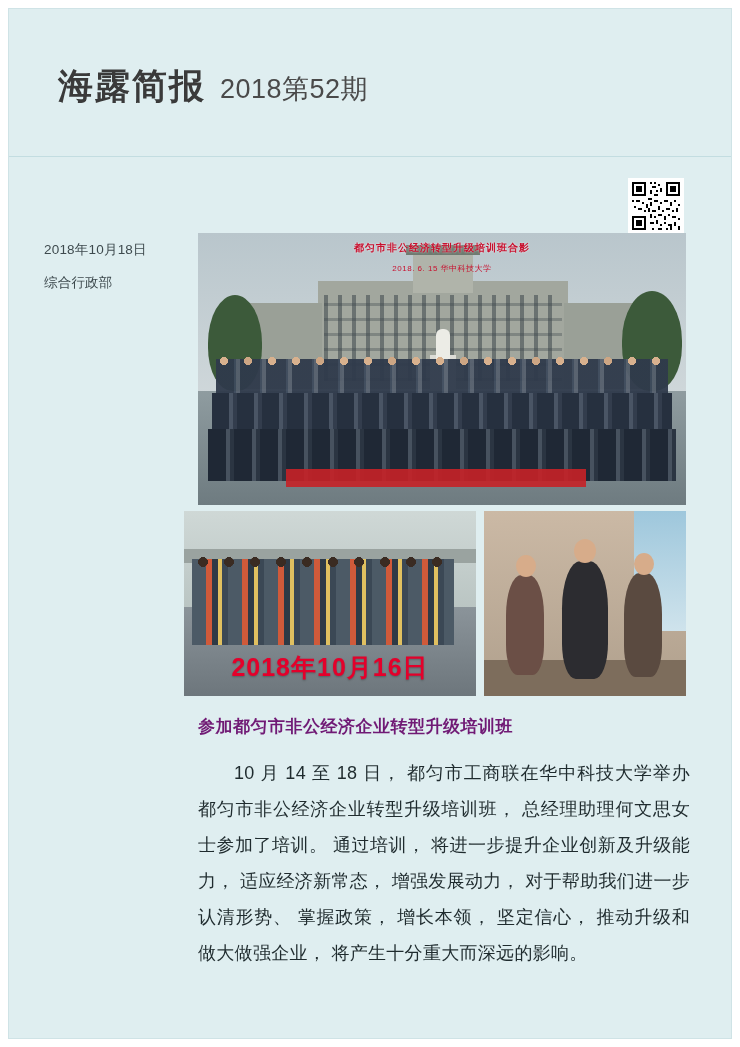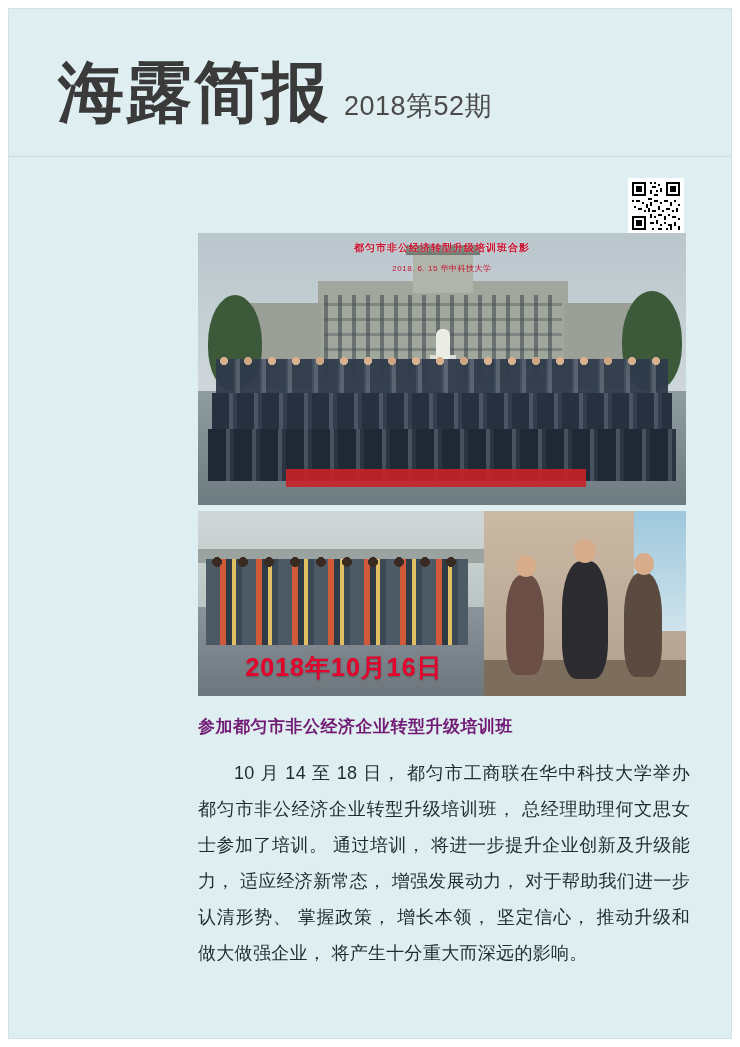--- a/index.html
+++ b/index.html
@@ -39,21 +39,21 @@
   
   .masthead {
     position: absolute;
     left: 58px;
     top: 60px;
     display: flex;
     align-items: baseline;
   }
   .masthead-title {
     font-family: "DejaVu Sans", sans-serif;
-    font-size: 66px;
+    font-size: 35px;
     font-weight: bold;
     color: #3a3a3a;
     letter-spacing: 2px;
     line-height: 1;
   }
   .masthead-issue {
     font-family: "Liberation Sans", sans-serif;
     font-size: 27px;
     color: #4a4a4a;
     margin-left: 14px;
@@ -102,21 +102,21 @@
     position: absolute;
     left: 198px;
     top: 233px;
     width: 488px;
     height: 272px;
     overflow: hidden;
     background: #5b6d78;
   }
   .photo-bottom-left {
     position: absolute;
-    left: 198px;
+    left: 184px;
     top: 511px;
     width: 292px;
     height: 185px;
     overflow: hidden;
     background: #000000;
   }
   .photo-bottom-right {
     position: absolute;
     left: 484px;
     top: 511px;
@@ -271,20 +271,24 @@
           <rect x="22" y="21" width="1" height="2"></rect>
         <rect x="11" y="24" width="1" height="1"></rect>
           <rect x="14" y="24" width="2" height="1"></rect>
           <rect x="18" y="24" width="1" height="1"></rect>
         <rect x="20" y="23" width="1" height="2"></rect>
           <rect x="24" y="23" width="1" height="2"></rect>
       </g>
     </svg>
   </div>
 
+  <div class="meta">
+    <div class="meta-date">2018年10月18日</div>
+    <div class="meta-dept">综合行政部</div>
+  </div>
 
   <div class="photo-main">
     <div class="sky"></div>
 
     <div class="bld" style="left:120px;top:48px;width:250px;height:108px;background:#a2a79e;"></div>
     <div class="bld" style="left:215px;top:20px;width:60px;height:40px;background:#b0b4aa;"></div>
     <div class="bld" style="left:208px;top:12px;width:74px;height:10px;background:#6f7a70;"></div>
     <div class="bld" style="left:40px;top:70px;width:84px;height:86px;background:#9aa097;"></div>
     <div class="bld" style="left:366px;top:70px;width:84px;height:86px;background:#9aa097;"></div>
 

